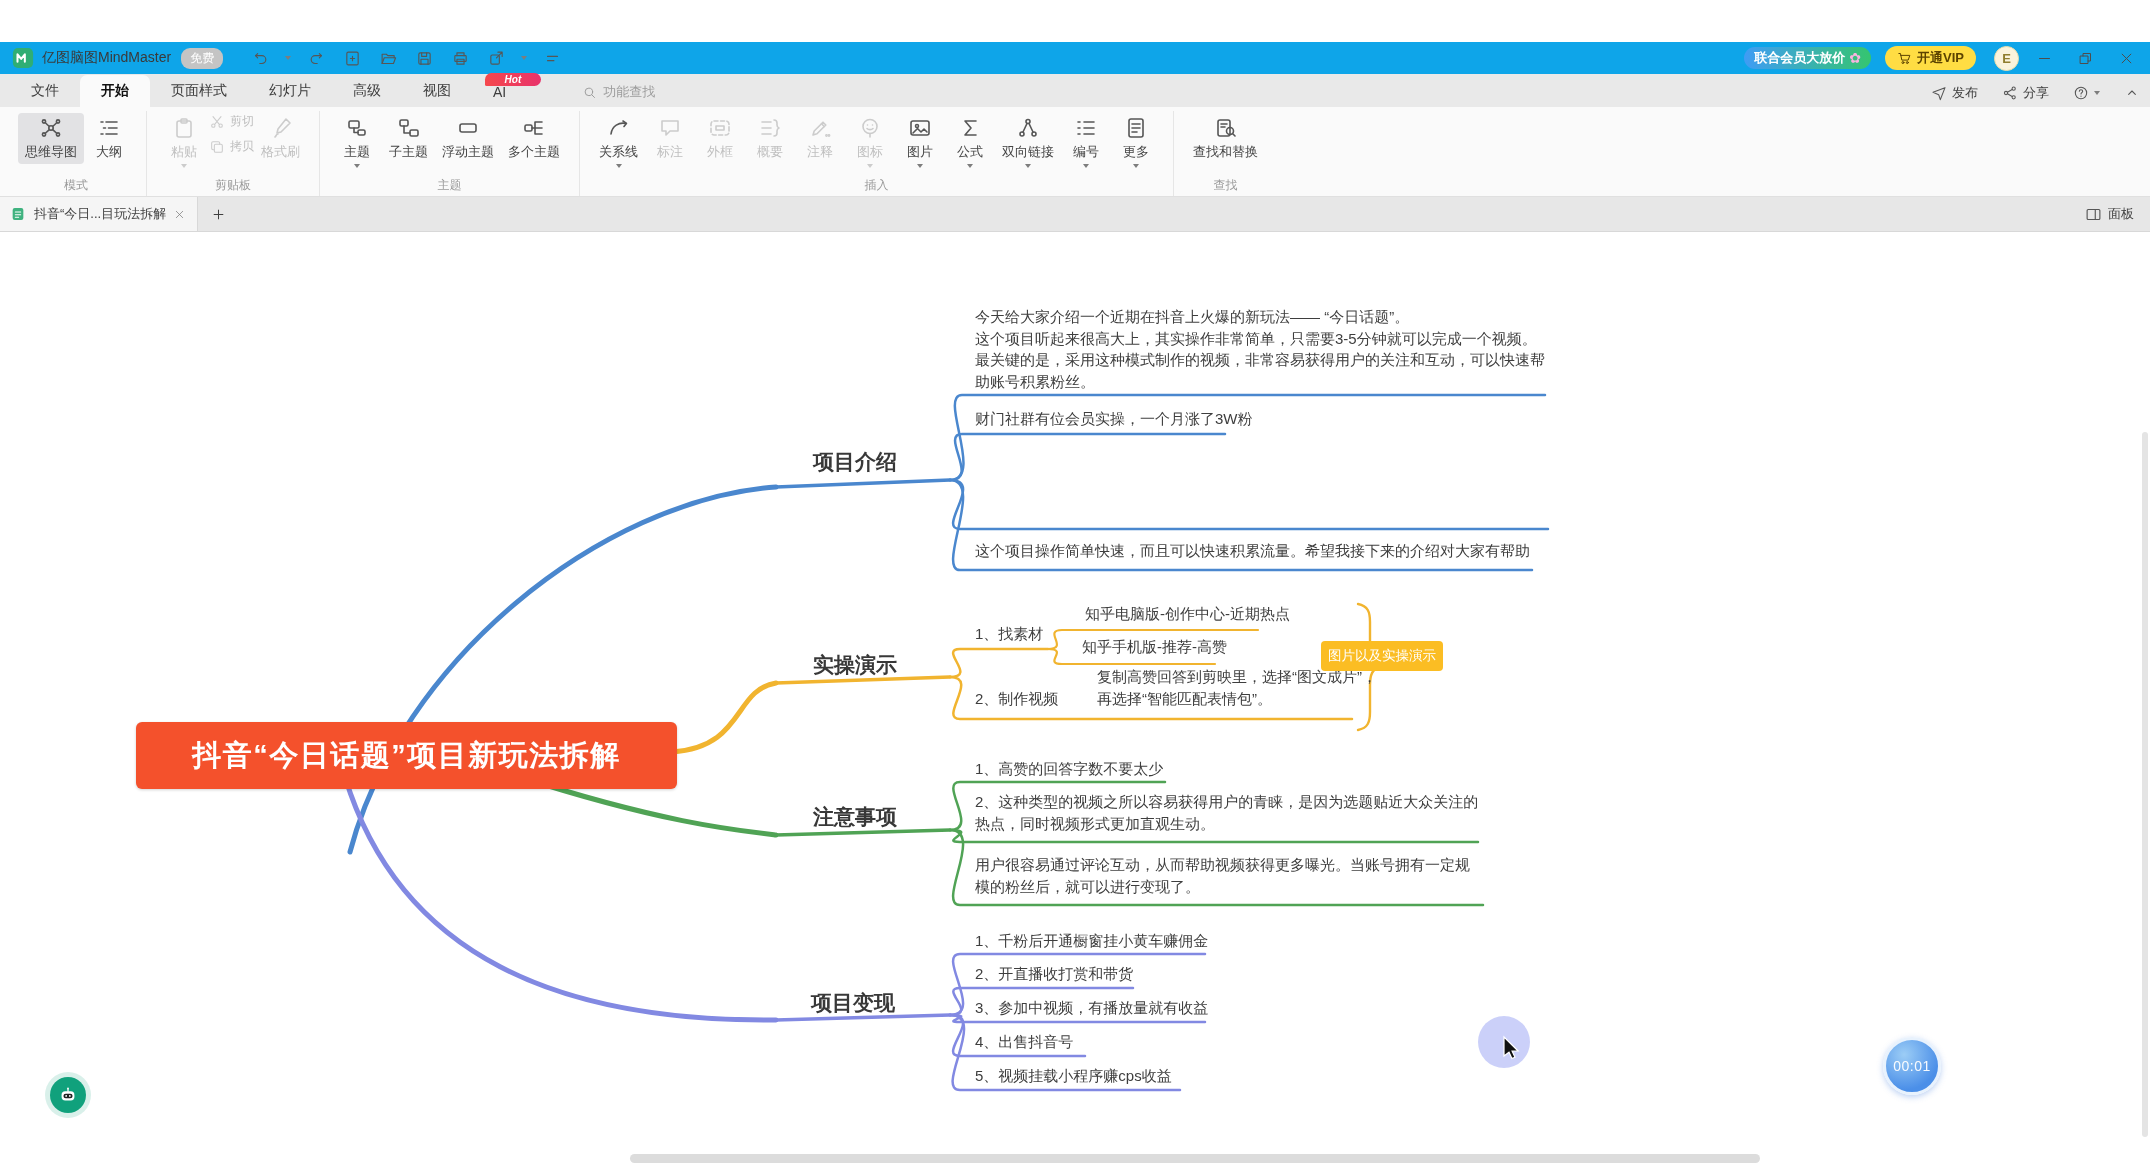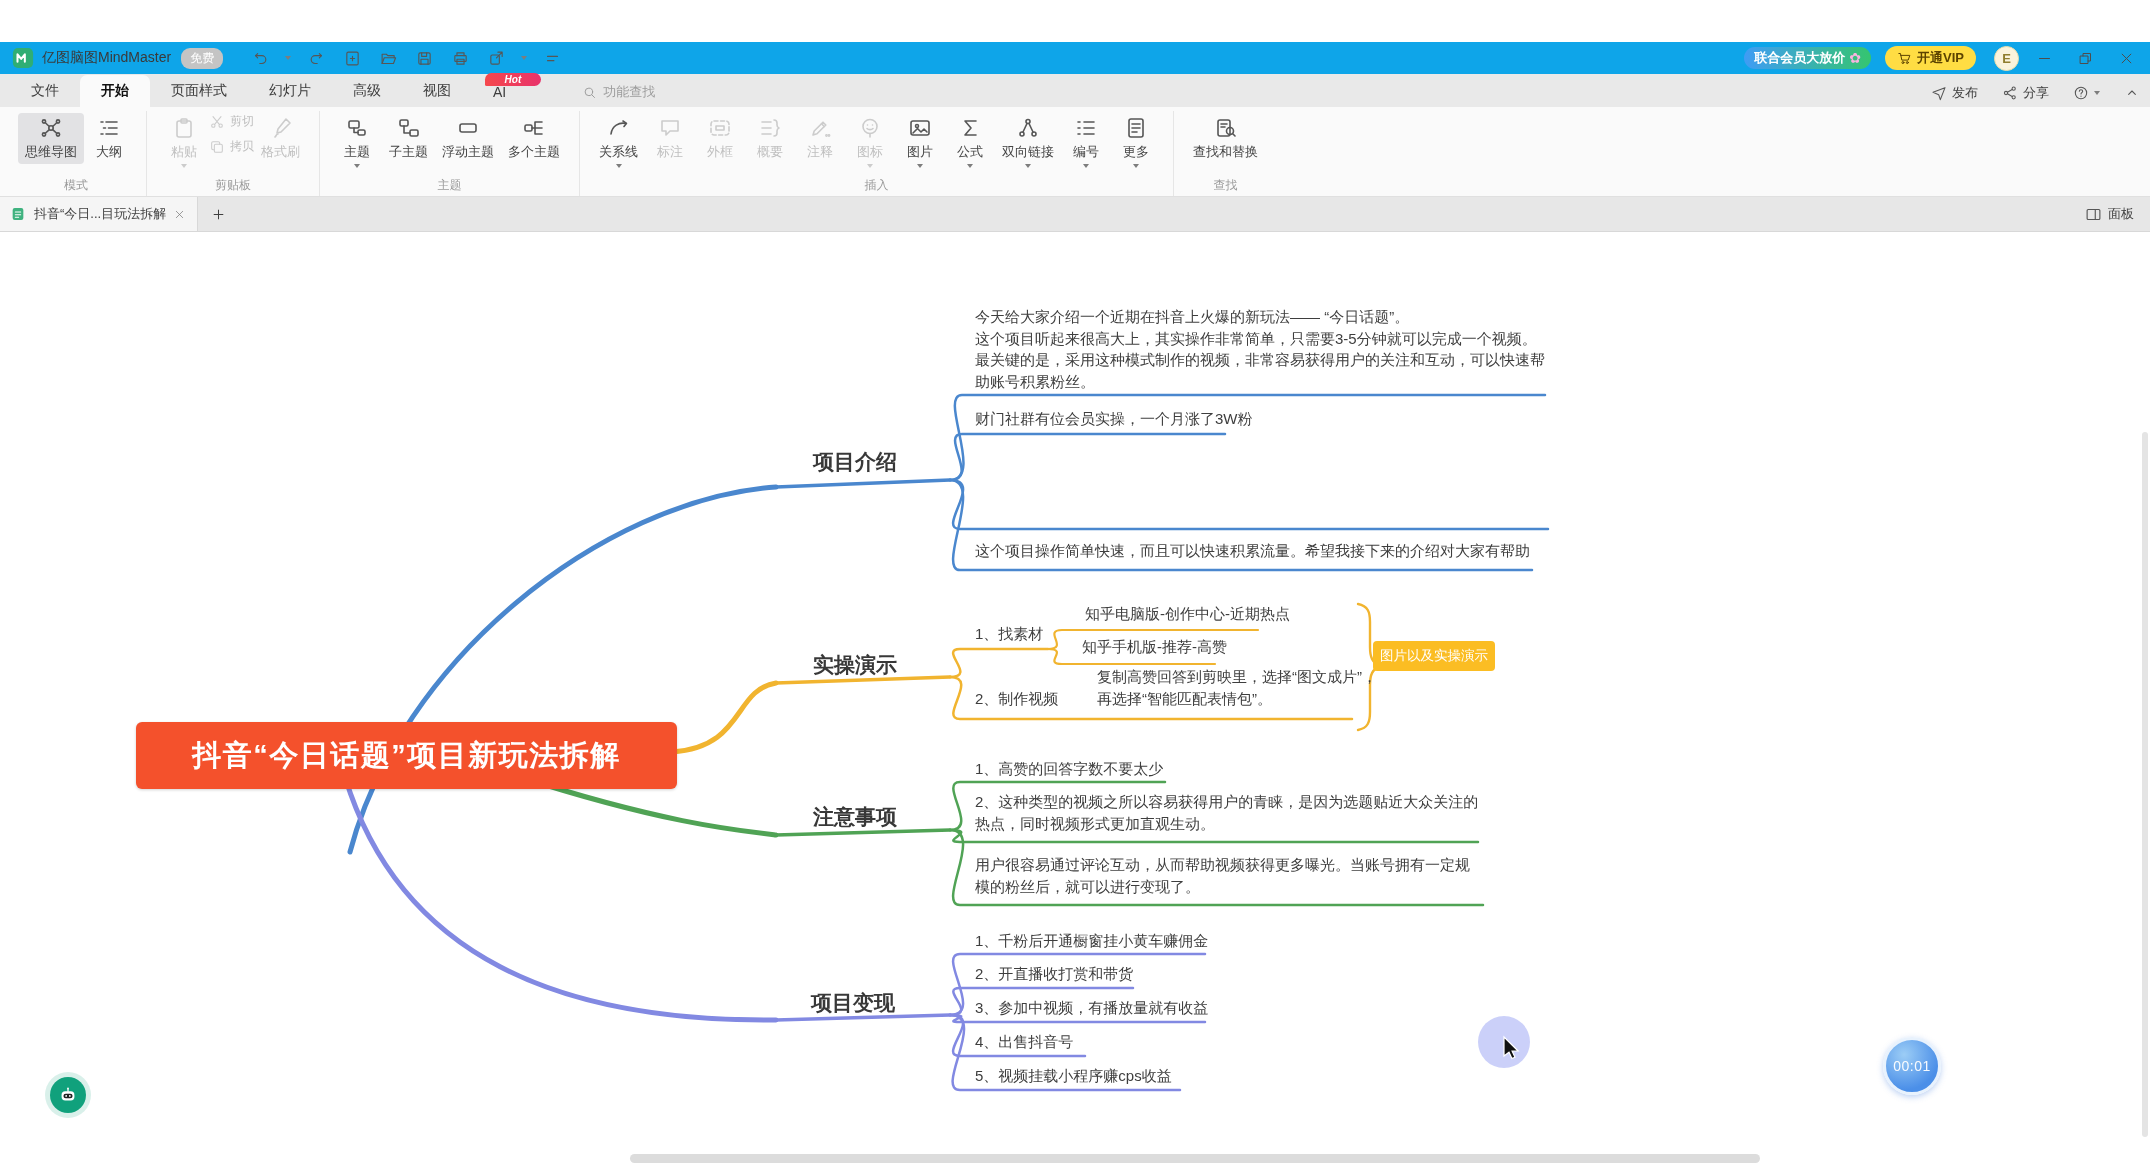--- a/index.html
+++ b/index.html
@@ -534,21 +534,21 @@
 助账号积累粉丝。</div>
   <div class="node ct" style="left:975px;top:176px">财门社群有位会员实操，一个月涨了3W粉</div>
   <div class="node ct" style="left:975px;top:308px">这个项目操作简单快速，而且可以快速积累流量。希望我接下来的介绍对大家有帮助</div>
 
   <div class="node ct" style="left:975px;top:391px">1、找素材</div>
   <div class="node ct" style="left:1085px;top:371px">知乎电脑版-创作中心-近期热点</div>
   <div class="node ct" style="left:1082px;top:404px">知乎手机版-推荐-高赞</div>
   <div class="node ct" style="left:975px;top:456px">2、制作视频</div>
   <div class="node ct" style="left:1097px;top:434px;width:345px">复制高赞回答到剪映里，选择“图文成片”，
 再选择“智能匹配表情包”。</div>
-  <div class="summary-box" style="left:1373px;top:409px">图片以及实操演示</div>
+  <div class="summary-box" style="left:1321px;top:409px">图片以及实操演示</div>
 
   <div class="node ct" style="left:975px;top:526px">1、高赞的回答字数不要太少</div>
   <div class="node ct" style="left:975px;top:559px;width:535px">2、这种类型的视频之所以容易获得用户的青睐，是因为选题贴近大众关注的
 热点，同时视频形式更加直观生动。</div>
   <div class="node ct" style="left:975px;top:622px;width:530px">用户很容易通过评论互动，从而帮助视频获得更多曝光。当账号拥有一定规
 模的粉丝后，就可以进行变现了。</div>
 
   <div class="node ct" style="left:975px;top:698px">1、千粉后开通橱窗挂小黄车赚佣金</div>
   <div class="node ct" style="left:975px;top:731px">2、开直播收打赏和带货</div>
   <div class="node ct" style="left:975px;top:765px">3、参加中视频，有播放量就有收益</div>

